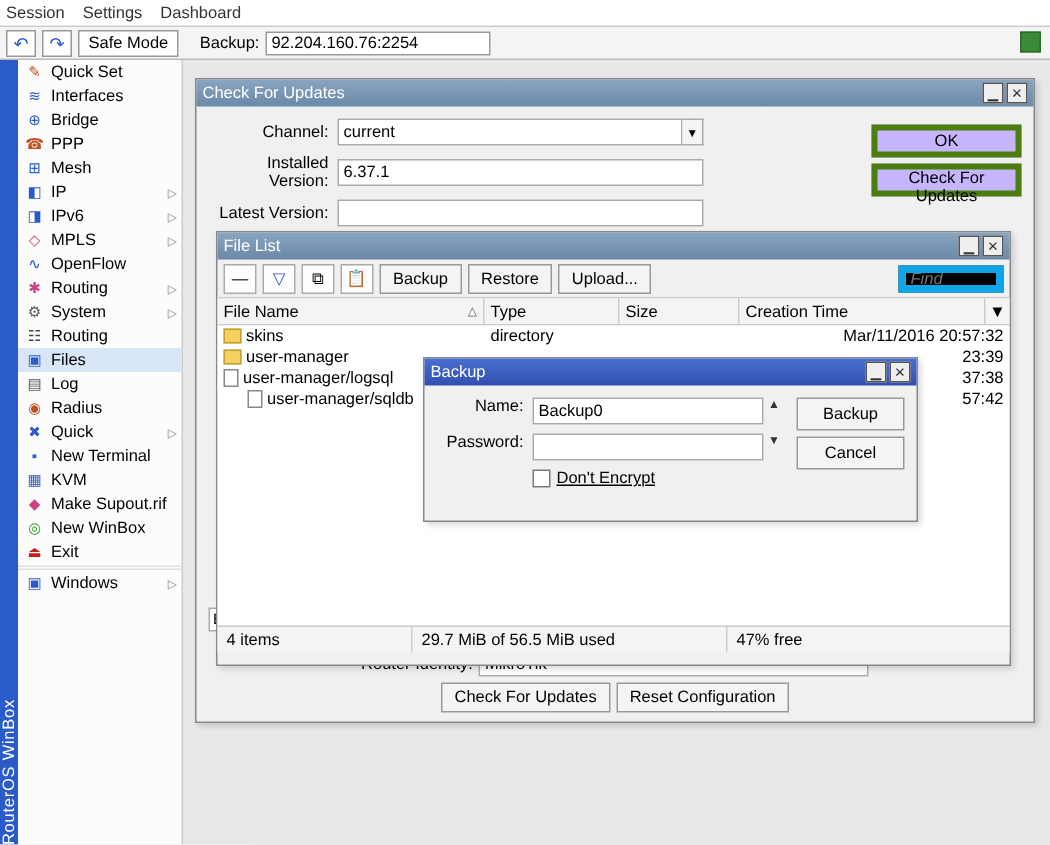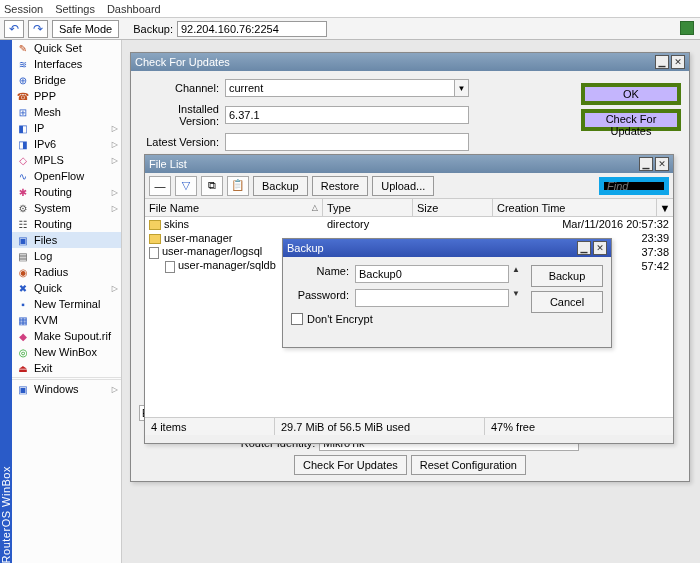--- a/index.html
+++ b/index.html
@@ -72,21 +72,21 @@
 .fl-status { height: 18px; border-top: 1px solid #ccc; display: flex; align-items: center; background: #f4f4f4; }
 .fl-status .seg { border-right: 1px solid #ccc; padding: 0 6px; height: 100%; display: flex; align-items: center; }
 
 .win-backup { left: 160px; top: 198px; width: 330px; height: 110px; z-index: 50; }
 .win-backup .body { padding: 8px; display: flex; }
 .win-backup .fields { flex: 1; }
 .win-backup .frow { display: flex; margin-bottom: 6px; }
 .win-backup .frow label { width: 58px; text-align: right; margin-right: 6px; }
 .win-backup .frow .inp { flex: 1; height: 18px; border: 1px solid #aaa; background: #fff; padding: 0 3px; }
 .win-backup .frow .tri { width: 14px; text-align: center; font-size: 8px; color: #333; }
-.win-backup .chk-row { display: flex; gap: 4px; }
+.win-backup .chk-row { display: flex; margin-left: 64px; gap: 4px; text-decoration: underline; }
 .win-backup .chk-row .chk { width: 12px; height: 12px; border: 1px solid #777; background: #fff; }
 .win-backup .btns { width: 72px; display: flex; flex-direction: column; gap: 4px; margin-left: 8px; }
 .win-backup .btns button { height: 22px; border: 1px solid #999; background: #f4f4f4; }
 
 .err-box { position: absolute; left: 8px; bottom: 60px; width: 30px; height: 16px; border: 1px solid #aaa; background: #fff; font-size: 10px; display: flex; align-items: center; padding: 0 2px; }
 
 .c-name { width: 178px; }
 .c-type { width: 90px; }
 .c-size { width: 80px; }
 .c-time { flex: 1; }

